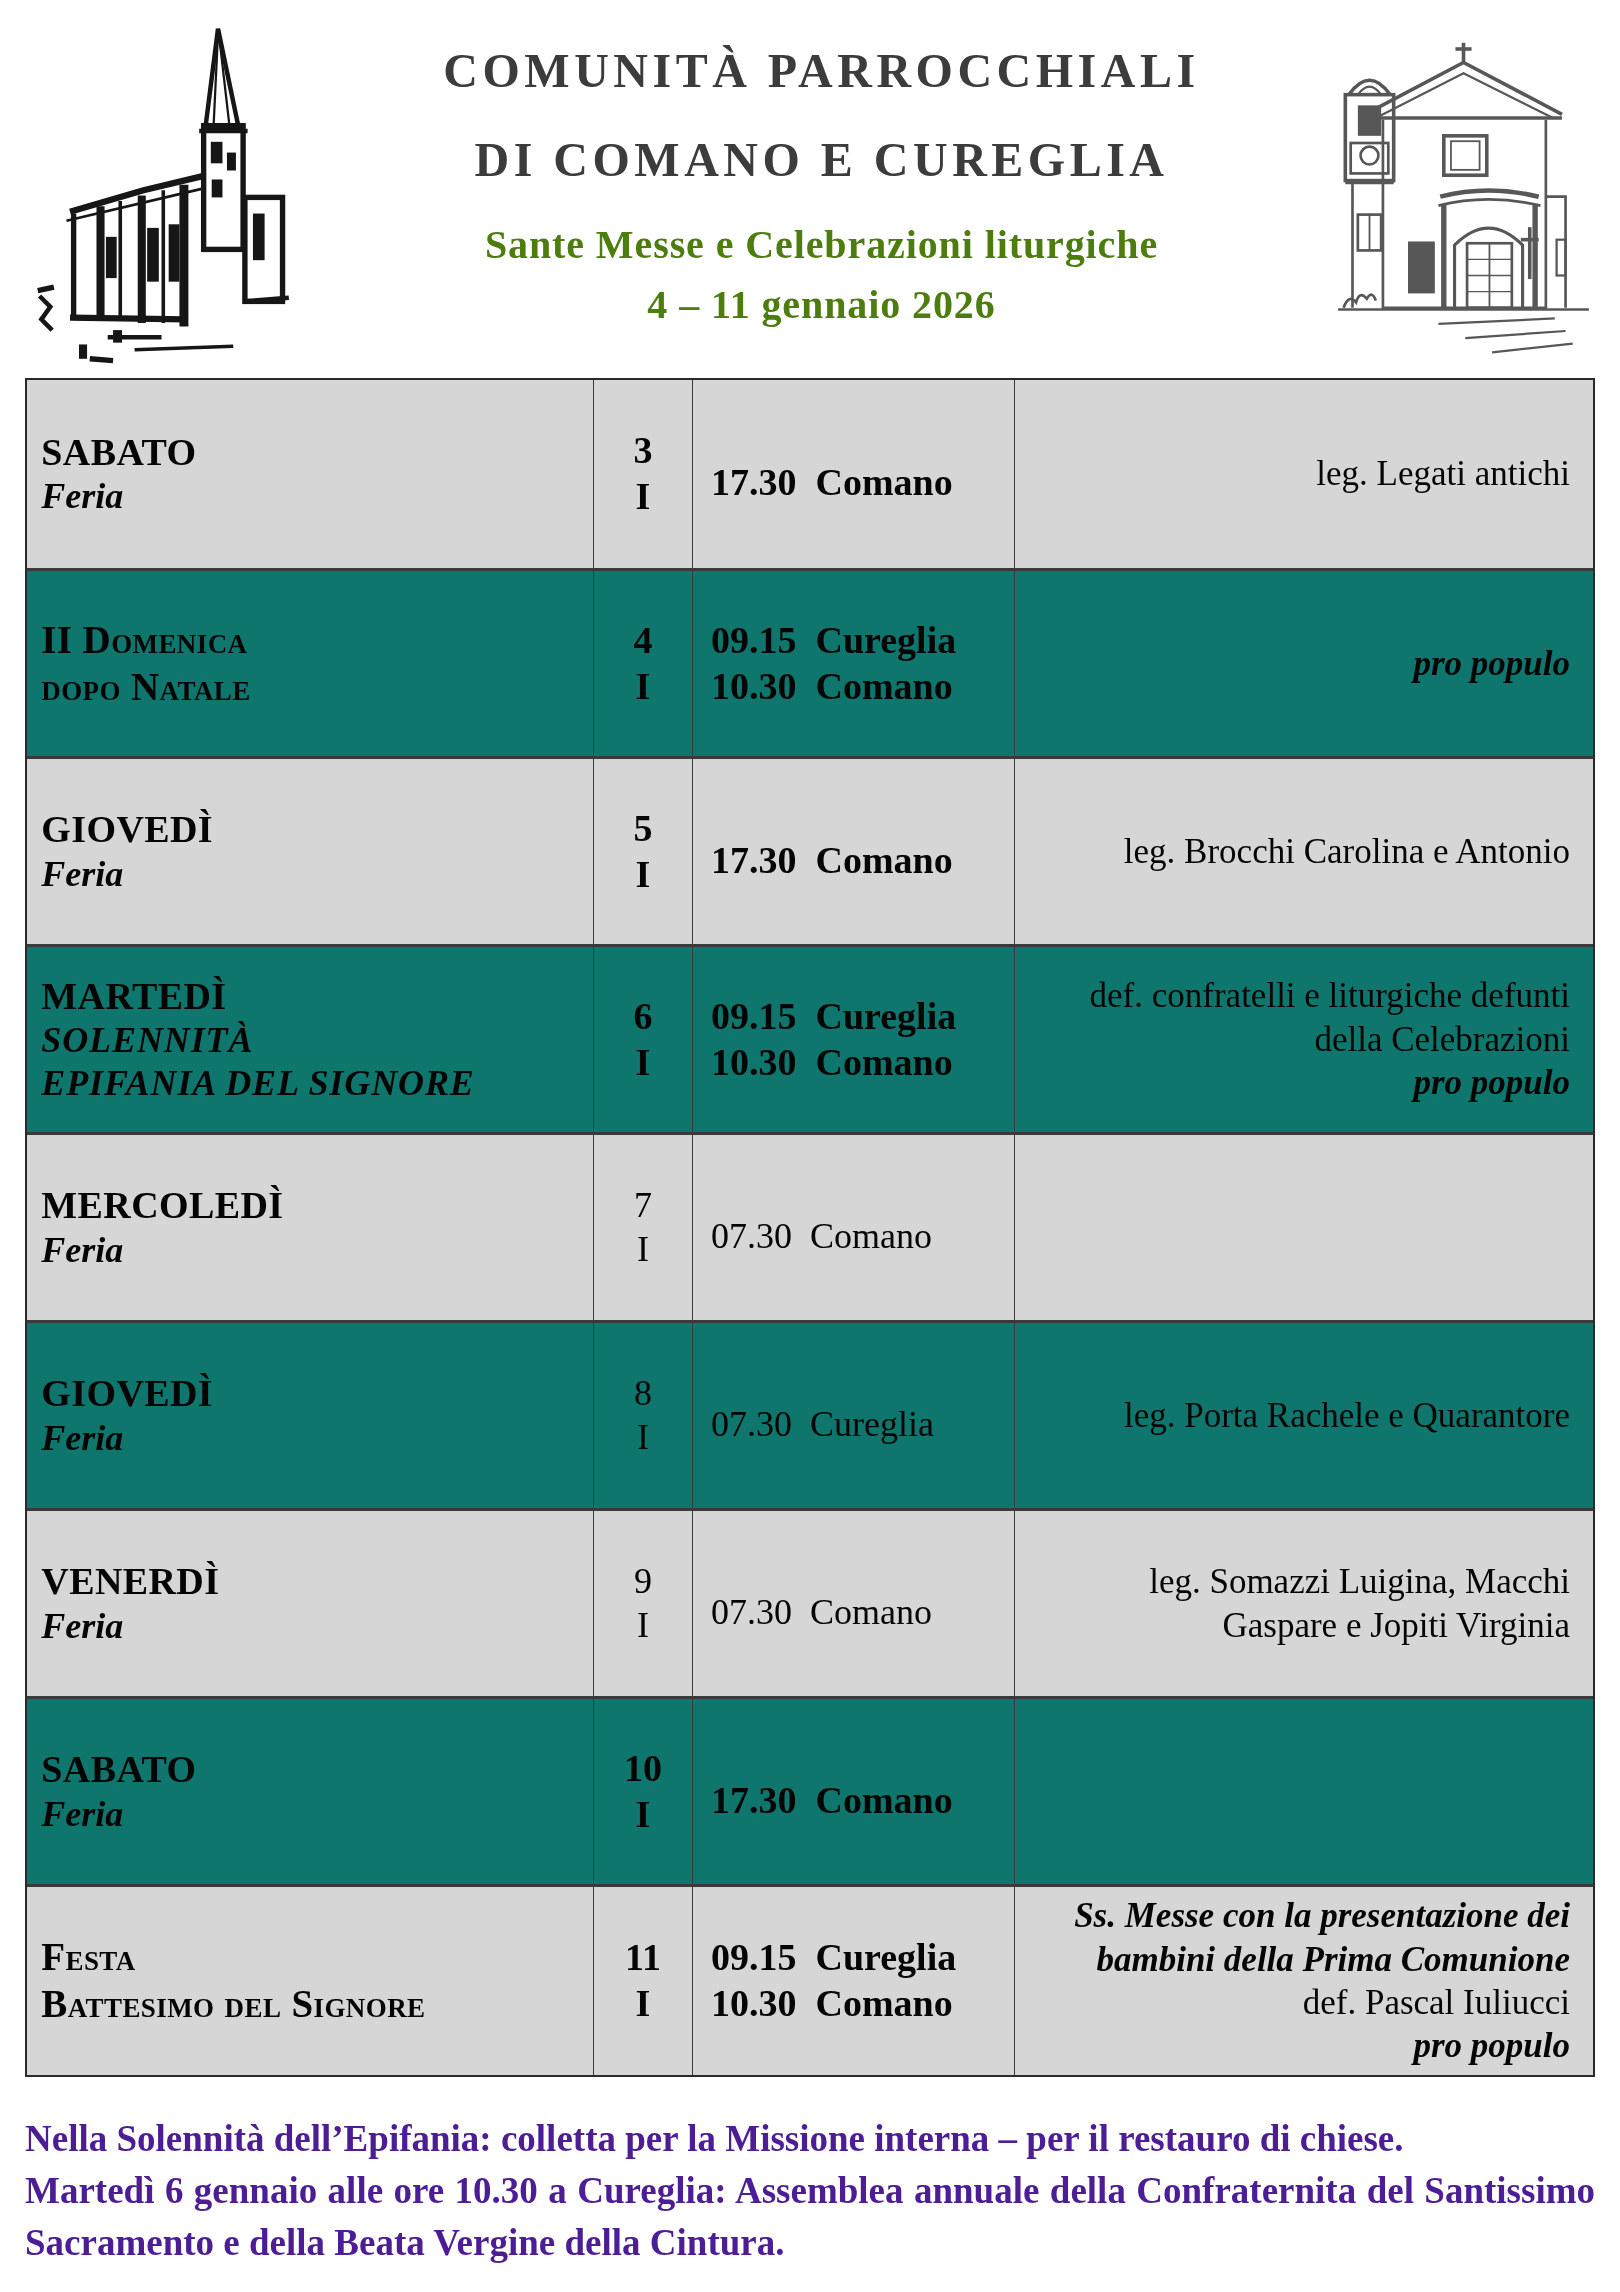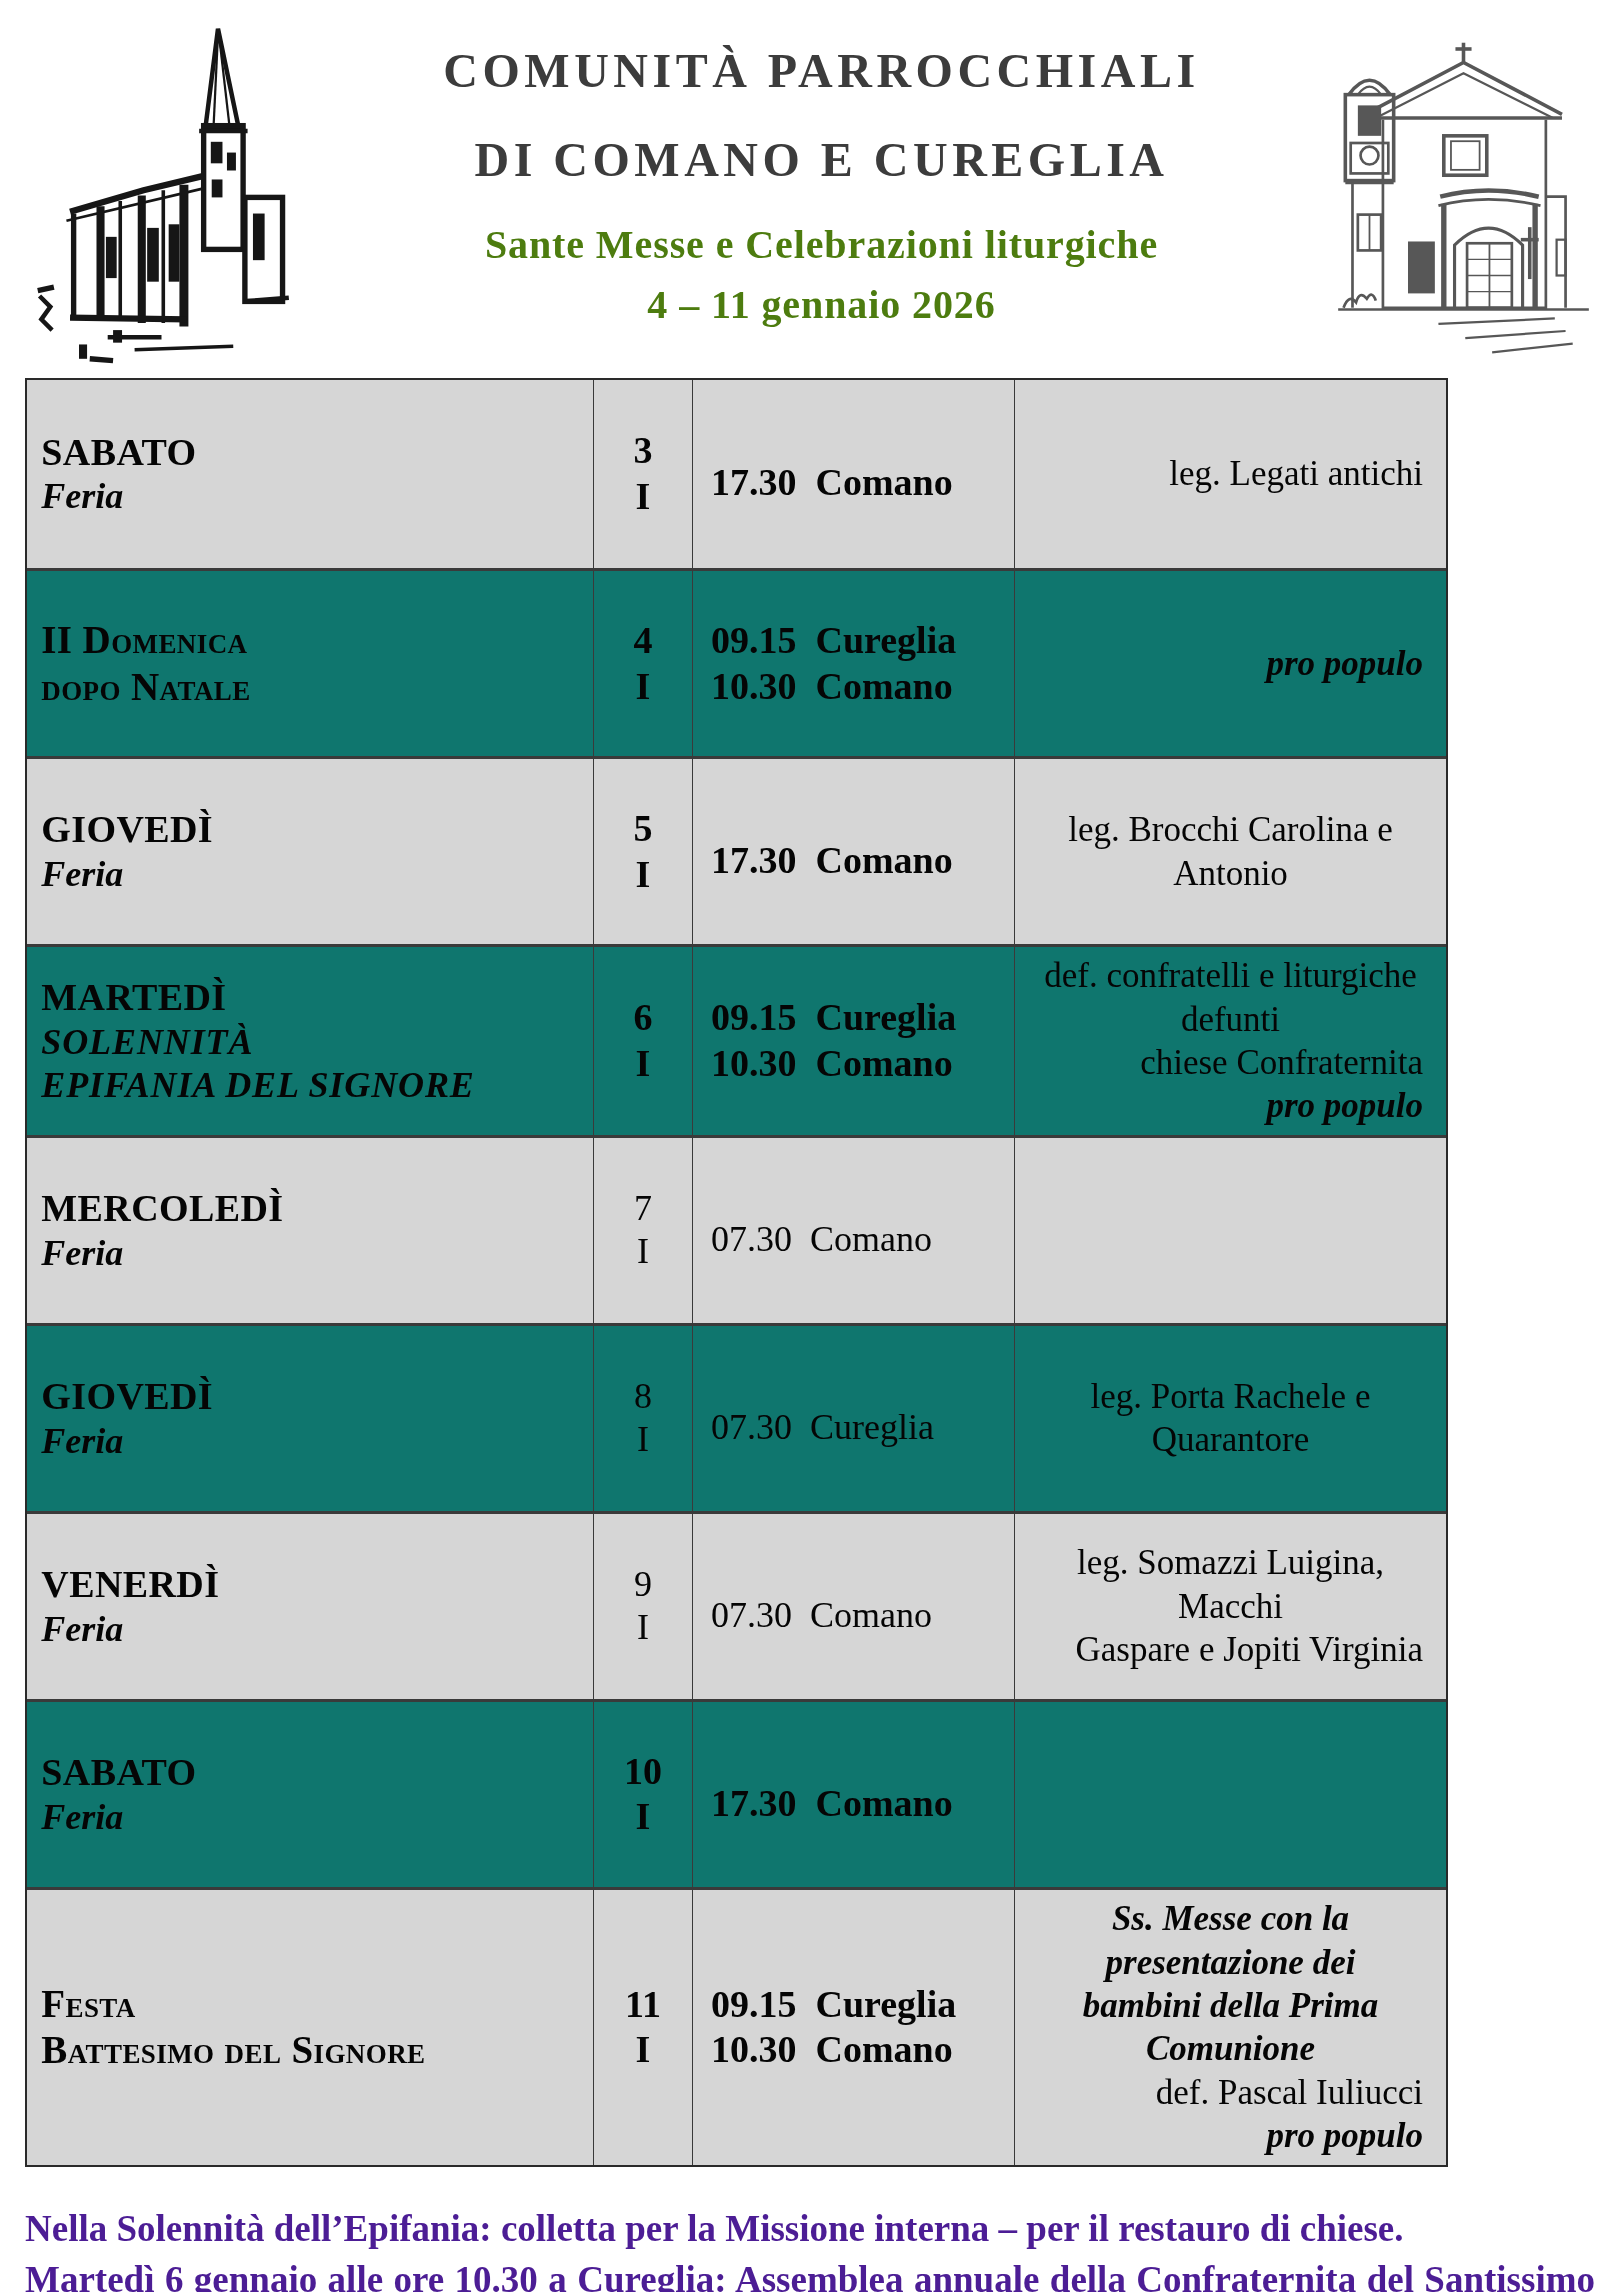--- a/index.html
+++ b/index.html
@@ -9,21 +9,21 @@
   
   .header{position:relative;height:378px;}
   .sketch-left{position:absolute;left:27px;top:19.7px;width:269px;height:353px;}
   .sketch-right{position:absolute;left:1331px;top:39px;width:265px;height:319px;}
   .titles{position:absolute;left:324px;right:301px;top:27px;text-align:center;}
   .title-line{font-size:48px;font-weight:700;letter-spacing:4.5px;line-height:1.85;color:#3c3c3c;white-space:nowrap;}
   .subtitle-line{font-size:40px;font-weight:700;letter-spacing:0.9px;line-height:1.5;color:#4d7c0f;white-space:nowrap;}
   .subtitles{margin-top:10.7px;}
 
   
-  .masses-table{margin:0 25px;width:1423px;border:2.7px solid #2a2a2a;box-sizing:border-box;}
+  .masses-table{margin:0 25px;width:1570px;border:2.7px solid #2a2a2a;box-sizing:border-box;}
   .trow{display:grid;grid-template-columns:566px 100px 322px auto;min-height:188px;border-top:3.6px solid #3a3a3a;box-sizing:border-box;}
   .trow:first-child{border-top:none;}
   .trow.gray{background:#d6d6d6;}
   .trow.light{background:#0f766e;}
   .cell{display:flex;flex-direction:column;justify-content:center;padding:7.2px 0;box-sizing:border-box;}
   .c-day{align-items:flex-start;padding-left:14.3px;padding-right:7.2px;}
   .c-date{align-items:center;border-left:1.8px solid #3a3a3a;border-right:1.8px solid #3a3a3a;}
   .c-time{align-items:flex-start;padding-left:18px;border-right:1.8px solid #3a3a3a;}
   .c-intent{align-items:flex-end;text-align:center;padding-left:23px;padding-right:23px;}
 
@@ -210,21 +210,21 @@
         <div class="cell c-date bold">
           <div class="ln date">6</div>
           <div class="ln date">I</div>
         </div>
         <div class="cell c-time bold">
           <div class="ln time">09.15  Cureglia</div>
           <div class="ln time">10.30  Comano</div>
         </div>
         <div class="cell c-intent">
           <div class="iln plain">def. confratelli e liturgiche defunti</div>
-          <div class="iln plain">chiese Confraternita</div>
+          <div class="iln plain">della Celebrazioni</div>
           <div class="iln emph">pro populo</div>
         </div>
       </div>
       <div class="trow gray">
         <div class="cell c-day">
           <div class="ln day">MERCOLEDÌ</div>
           <div class="ln feria">Feria</div>
         </div>
         <div class="cell c-date">
           <div class="ln date">7</div>

